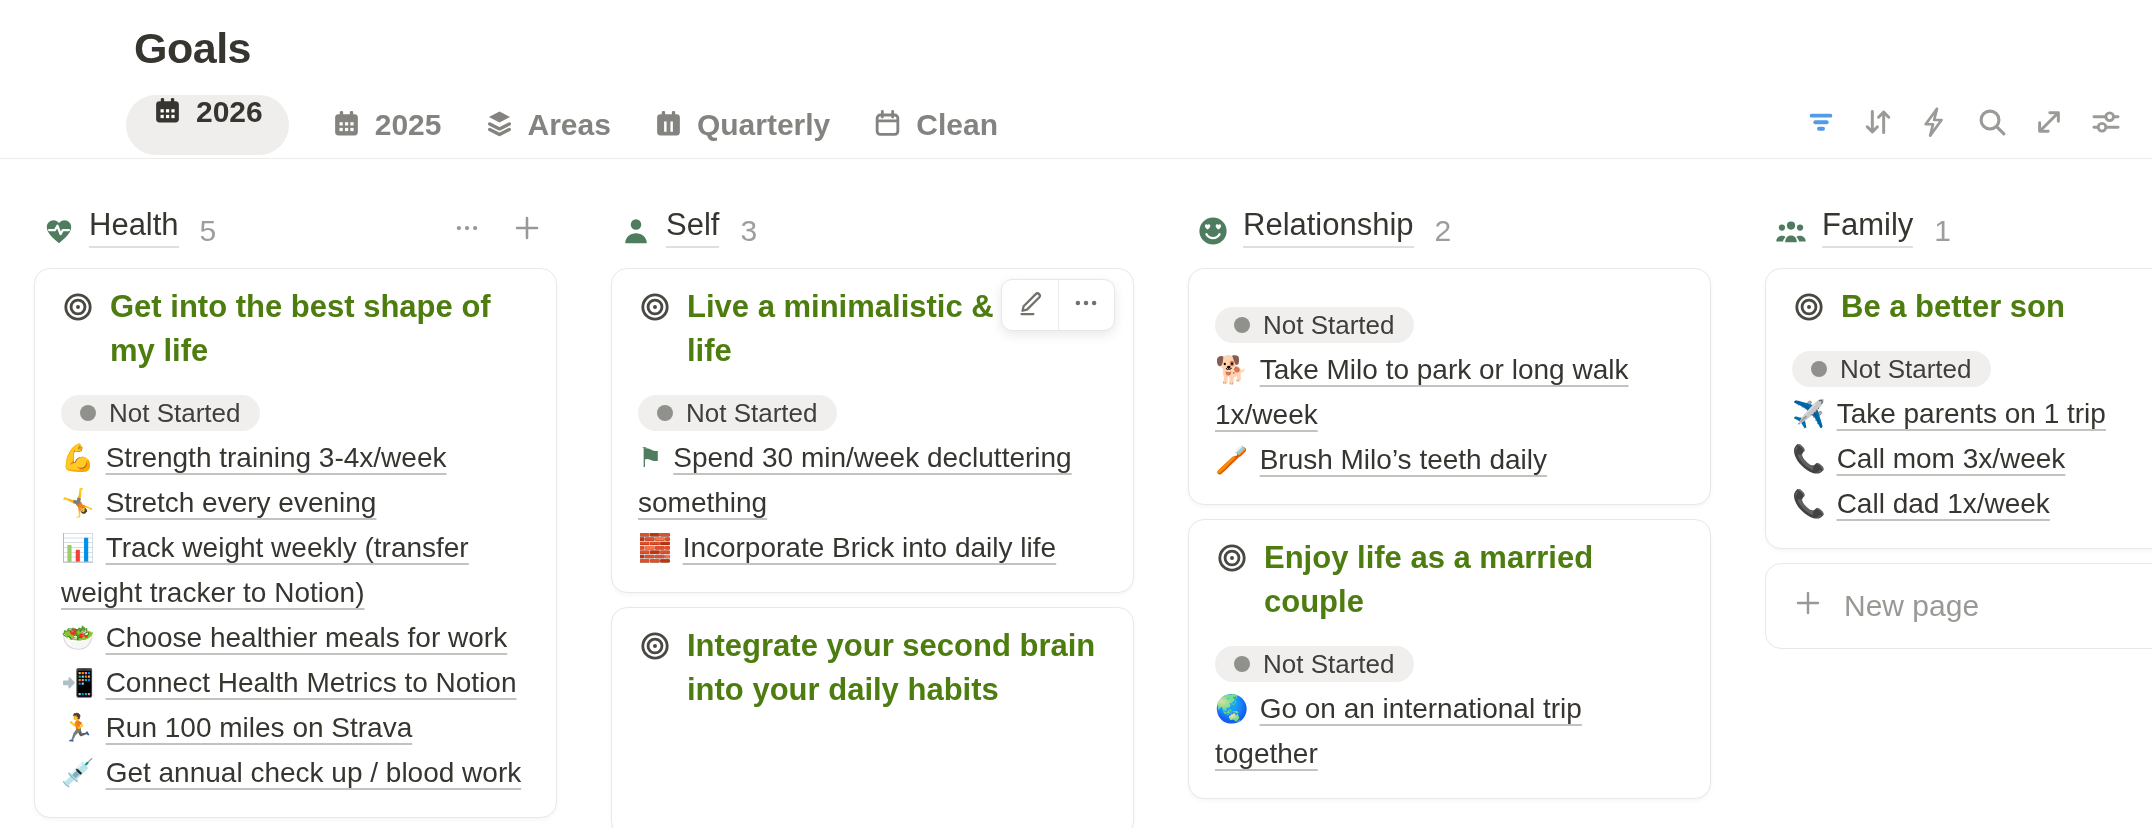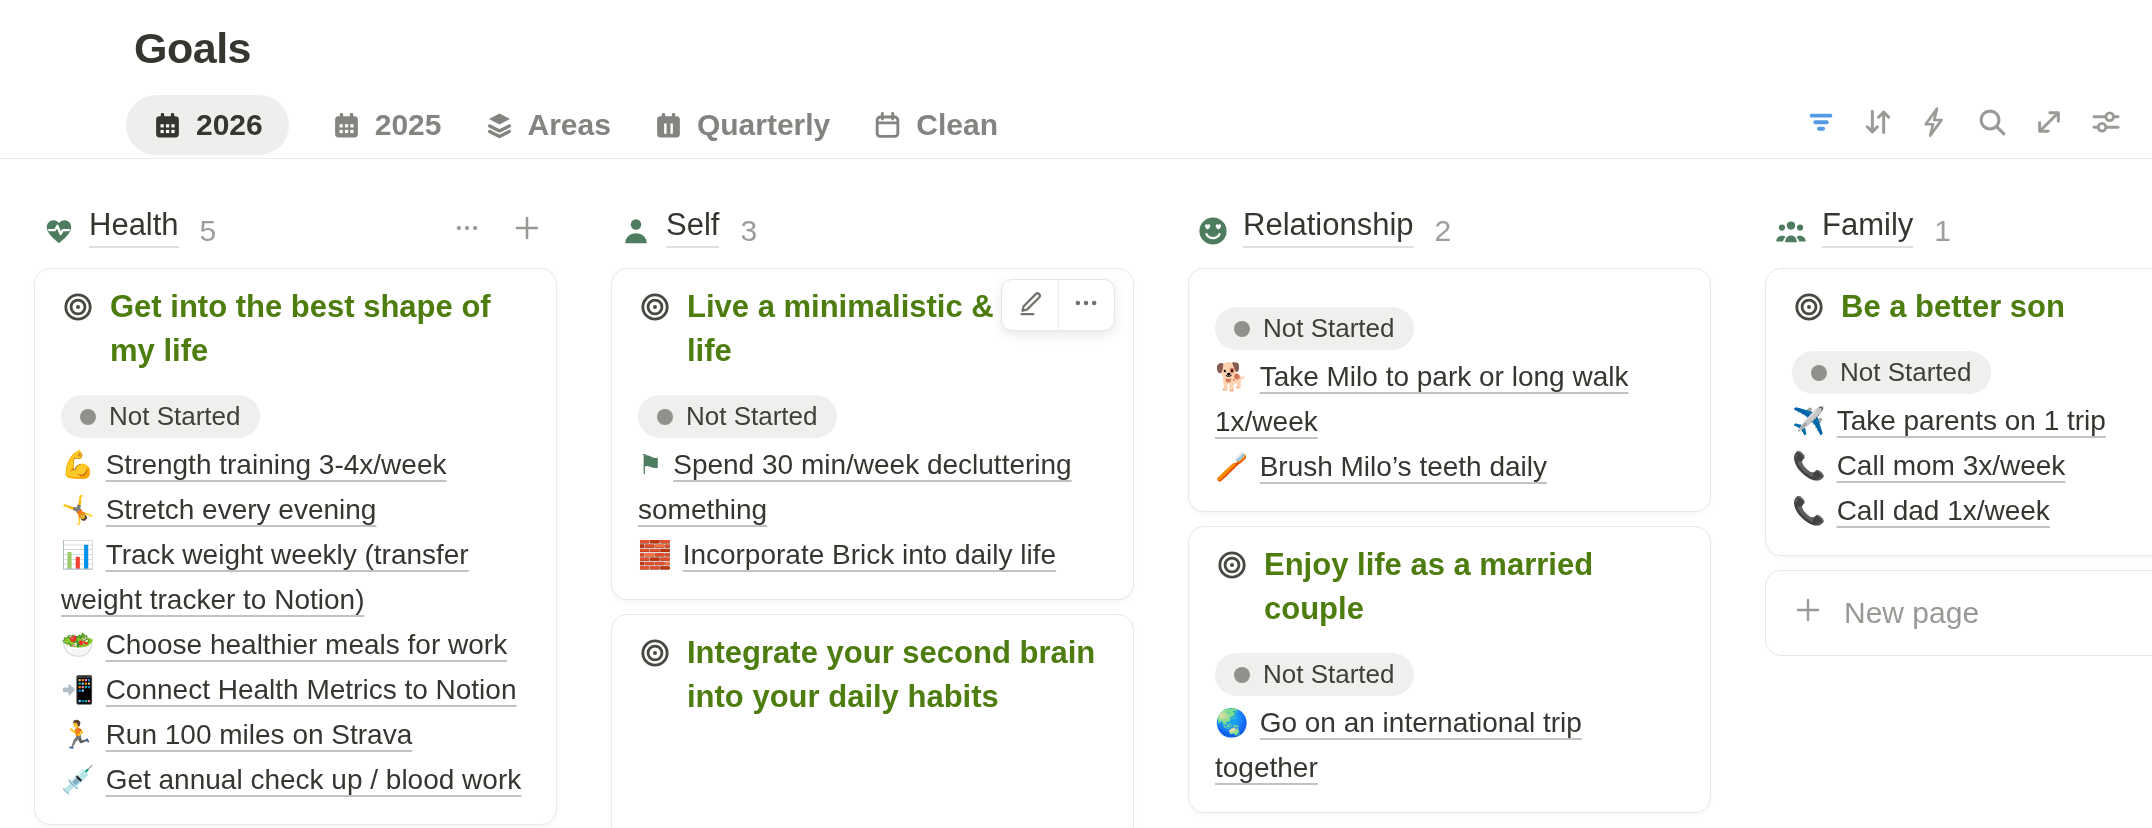--- a/index.html
+++ b/index.html
@@ -2,21 +2,21 @@
 <html><head>
 <meta charset="utf-8">
 <style>
   html,body{margin:0;padding:0;background:#fff;}
   .screen{position:relative;width:2152px;height:828px;overflow:hidden;background:#ffffff;
     font-family:"Liberation Sans","DejaVu Sans",sans-serif;color:#37352f;}
 
   
   .page-title{position:absolute;left:134px;top:24px;font-size:43px;font-weight:700;letter-spacing:-.5px;color:#37352f;}
   .tabs{position:absolute;left:126px;top:94px;height:62px;display:flex;align-items:center;gap:42px;}
-  .tab{display:flex;align-items:center;gap:13px;font-size:30px;font-weight:600;color:#858380;cursor:pointer;white-space:nowrap;}
+  .tab{display:flex;gap:13px;font-size:30px;font-weight:600;color:#858380;cursor:pointer;white-space:nowrap;}
   .tab svg{display:block;}
   .tab.selected{color:#37352f;background:#efeeec;border-radius:31px;height:60px;padding:0 26px;}
   .toolbar{position:absolute;right:28px;top:102px;display:flex;align-items:center;gap:21px;}
   .tool{width:36px;height:44px;display:flex;align-items:center;justify-content:center;color:#9b9a97;cursor:pointer;}
   .tool.blue{color:#539be5;}
   .topbar-divider{position:absolute;left:0;right:0;top:158px;height:1px;background:#ececea;}
 
   
   .col{position:absolute;top:196px;width:523px;}
   .col-h{display:flex;align-items:flex-end;gap:13px;height:52px;margin-bottom:20px;padding-left:8px;}
@@ -24,21 +24,21 @@
   .col-label{font-size:31px;font-weight:500;color:#37352f;border-bottom:2px solid rgba(55,53,47,.16);padding-bottom:3px;}
   .col-count{font-size:30px;color:#9f9d99;margin-left:8px;}
   .col-actions{margin-left:auto;display:flex;align-items:center;gap:20px;color:#9a9894;padding-right:10px;}
   .col-actions .hbtn{display:flex;align-items:center;justify-content:center;width:40px;height:40px;cursor:pointer;}
 
   .card{position:relative;background:#fff;border:1px solid #e9e8e6;border-radius:16px;
         box-shadow:0 2px 4px rgba(15,15,15,.04);padding:16px 26px 22px;margin-bottom:14px;cursor:pointer;}
   .card-title{display:flex;gap:15px;}
   .card-title .t-icon{flex:0 0 34px;padding-top:5px;color:#4a4842;}
   .card-title .t-text{font-size:31px;font-weight:600;line-height:44px;color:#4d7c0f;}
-  .pill{display:inline-flex;align-items:center;gap:13px;height:43px;padding:0 19px;border-radius:22px;
+  .pill{display:inline-flex;align-items:center;gap:13px;height:36px;padding:0 19px;border-radius:22px;
         background:#f0efed;font-size:26px;color:#3f3e3a;margin-top:22px;}
   .pill .dot{width:16px;height:16px;border-radius:50%;background:#90908c;}
   .items{margin-top:4px;}
   .item{font-size:28px;line-height:45px;color:#373530;}
   .item .u{text-decoration:underline;text-decoration-color:rgba(55,53,47,.30);text-decoration-thickness:1.5px;text-underline-offset:6px;}
   .emoji{font-family:"DejaVu Sans",sans-serif;font-size:27px;margin-right:11px;}
   .emoji.tint-green{color:#4d7c5f;}
 
   .hover-actions{position:absolute;top:10px;right:18px;width:112px;height:50px;background:#fff;
         border:1px solid #e8e7e4;border-radius:11px;box-shadow:0 4px 12px rgba(0,0,0,.09);display:flex;overflow:hidden;}

